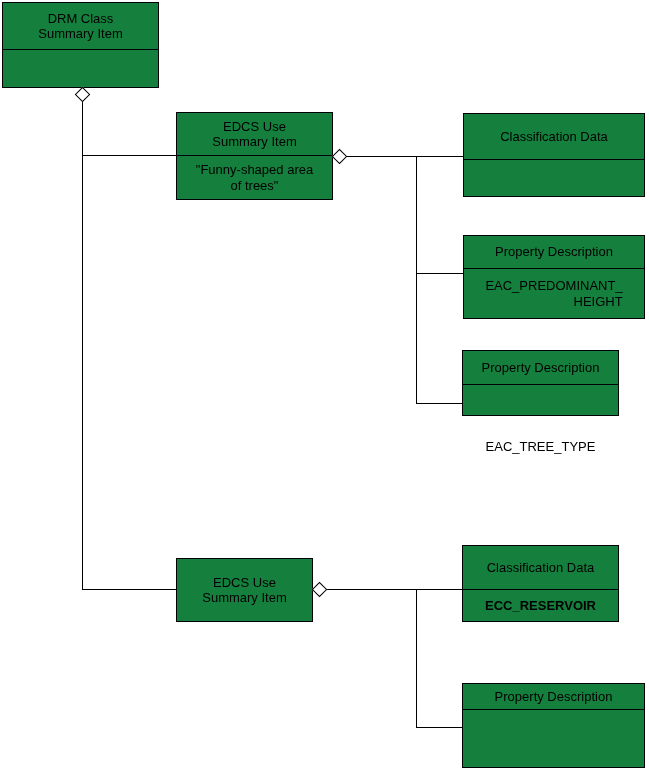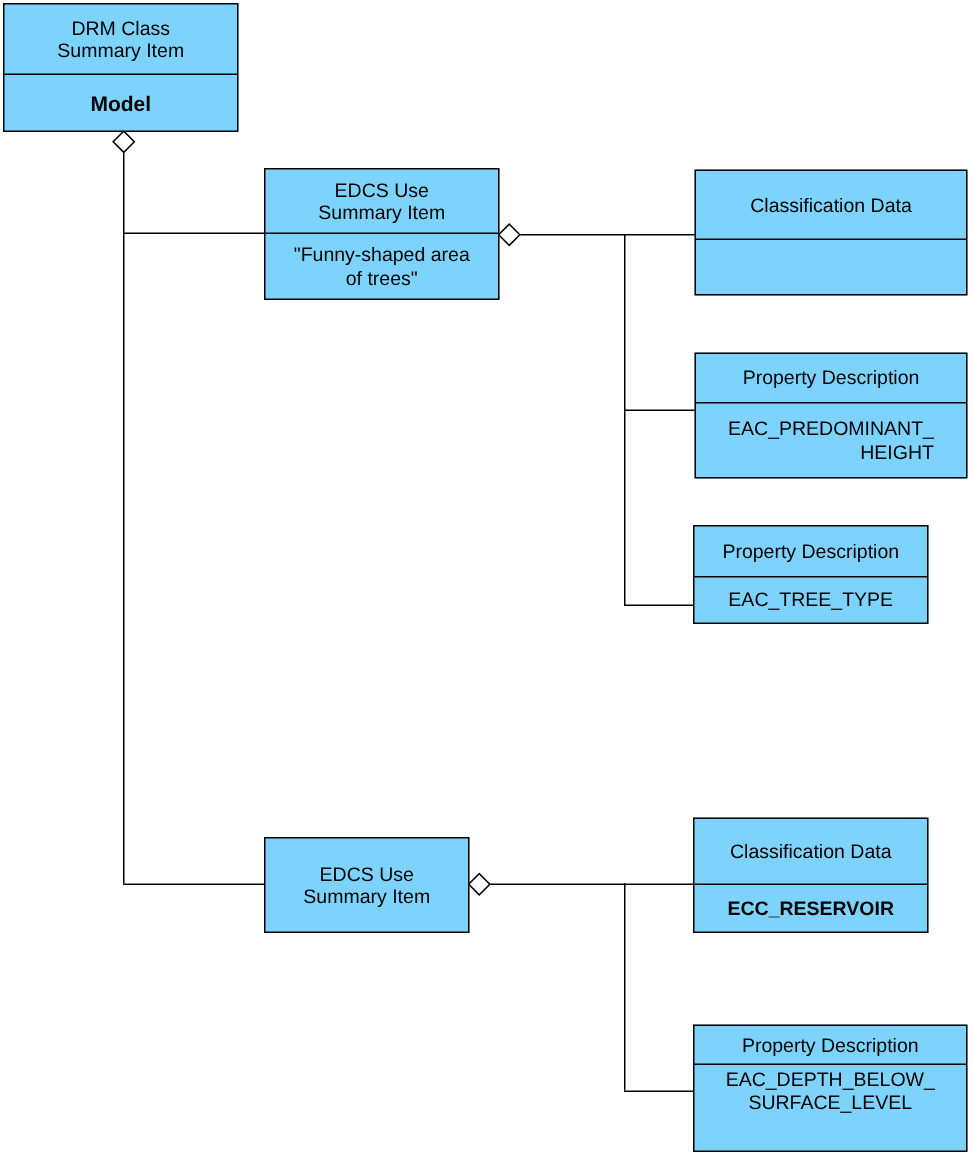--- a/index.html
+++ b/index.html
@@ -17,21 +17,21 @@
     width: 649px;
     height: 770px;
     background: #ffffff;
     overflow: hidden;
   }
   
   .uml-box {
     position: absolute;
     box-sizing: border-box;
     border: 1px solid #000000;
-    background: #7dd3fc;
+    background: #15803d;
     z-index: 3;
   }
   .uml-compartment {
     box-sizing: border-box;
     display: flex;
     align-items: center;
     justify-content: center;
     text-align: center;
     line-height: 1.18;
     padding: 1px 3px;
@@ -81,21 +81,20 @@
   }
 </style>
 </head>
 <body>
 
 <div id="diagram-canvas">
 
   <div class="uml-box" style="left:2px; top:2px; width:157px; height:86px;">
     <div class="uml-compartment top c-title" style="height:47px;">DRM Class
 Summary Item</div>
-    <div class="uml-compartment c-body bold" style="height:38px;">Model</div>
   </div>
 
   <div class="diamond vert" style="left:77px; top:89px;"></div>
 
   <div class="line-v" style="left:82px; top:98px; height:491px;"></div>
 
   <div class="line-h" style="left:82px; top:155px; width:95px;"></div>
 
   <div class="line-h" style="left:82px; top:589px; width:95px;"></div>
 
@@ -122,21 +121,21 @@
   </div>
 
   <div class="uml-box" style="left:463px; top:235px; width:182px; height:84px;">
     <div class="uml-compartment top c-title" style="height:33px;">Property Description</div>
     <div class="uml-compartment c-body" style="height:49px;text-align:right;">EAC_PREDOMINANT_
 HEIGHT</div>
   </div>
 
   <div class="uml-box" style="left:462px; top:350px; width:157px; height:66px;">
     <div class="uml-compartment top c-title" style="height:34px;">Property Description</div>
-    <div class="uml-compartment c-body" style="height:30px;">EAC_TREE_TYPE</div>
+    <div class="uml-compartment c-body" style="height:30px;margin-top:47px;">EAC_TREE_TYPE</div>
   </div>
 
   <div class="uml-box" style="left:176px; top:558px; width:137px; height:64px;">
     <div class="uml-compartment c-title" style="height:62px;">EDCS Use
 Summary Item</div>
   </div>
 
   <div class="diamond horiz" style="left:314px; top:584px;"></div>
 
   <div class="line-h" style="left:323px; top:589px; width:94px;"></div>
@@ -146,17 +145,15 @@
 
   <div class="line-h" style="left:416px; top:727px; width:47px;"></div>
 
   <div class="uml-box" style="left:462px; top:545px; width:157px; height:77px;">
     <div class="uml-compartment top c-title" style="height:44px;">Classification Data</div>
     <div class="uml-compartment c-body" style="height:31px;font-weight:bold;">ECC_RESERVOIR</div>
   </div>
 
   <div class="uml-box" style="left:462px; top:683px; width:183px; height:85px;">
     <div class="uml-compartment top c-title" style="height:26px;">Property Description</div>
-    <div class="uml-compartment c-body" style="height:57px; align-items:flex-start; padding-top:2px;">EAC_DEPTH_BELOW_
-SURFACE_LEVEL</div>
   </div>
 
 </div>
 
 </body></html>

